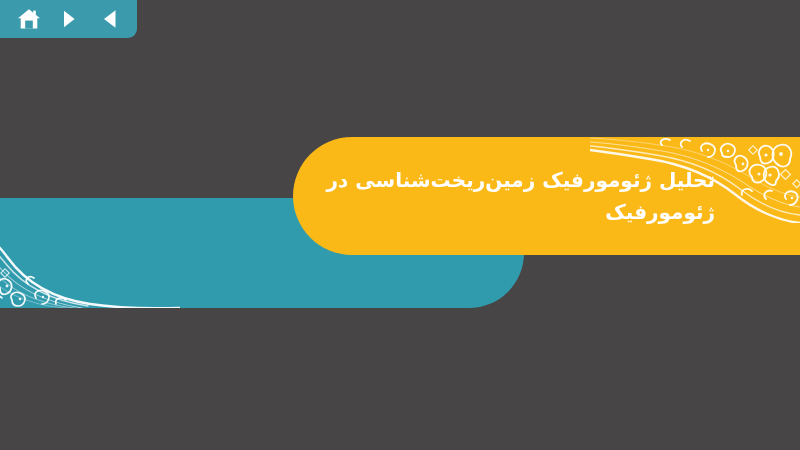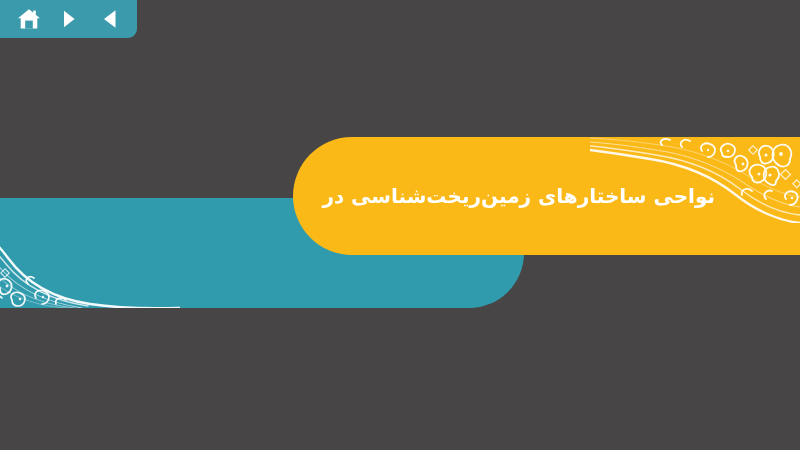--- a/index.html
+++ b/index.html
@@ -225,16 +225,17 @@
       </g>
       <g fill="none" stroke="#ffffff" stroke-width="1.2" opacity="0.8">
         <rect x="192" y="34" width="7" height="7" transform="rotate(45 195.5 37.5)"></rect>
         <rect x="160" y="10" width="6" height="6" transform="rotate(45 163 13)"></rect>
         <rect x="204" y="44" width="5.5" height="5.5" transform="rotate(45 206.75 46.75)"></rect>
       </g>
     </svg>
   </div>
 
   <div id="title-block">
-    <div class="tline">نواحی ساختارهای زمین‌ریخت‌شناسی در</div>
+    <div class="tline">تحلیل ژئومورفیک زمین‌ریخت‌شناسی در</div>
+    <div class="tline">ژئومورفیک</div>
   </div>
 
 </div>
 
 </body></html>

